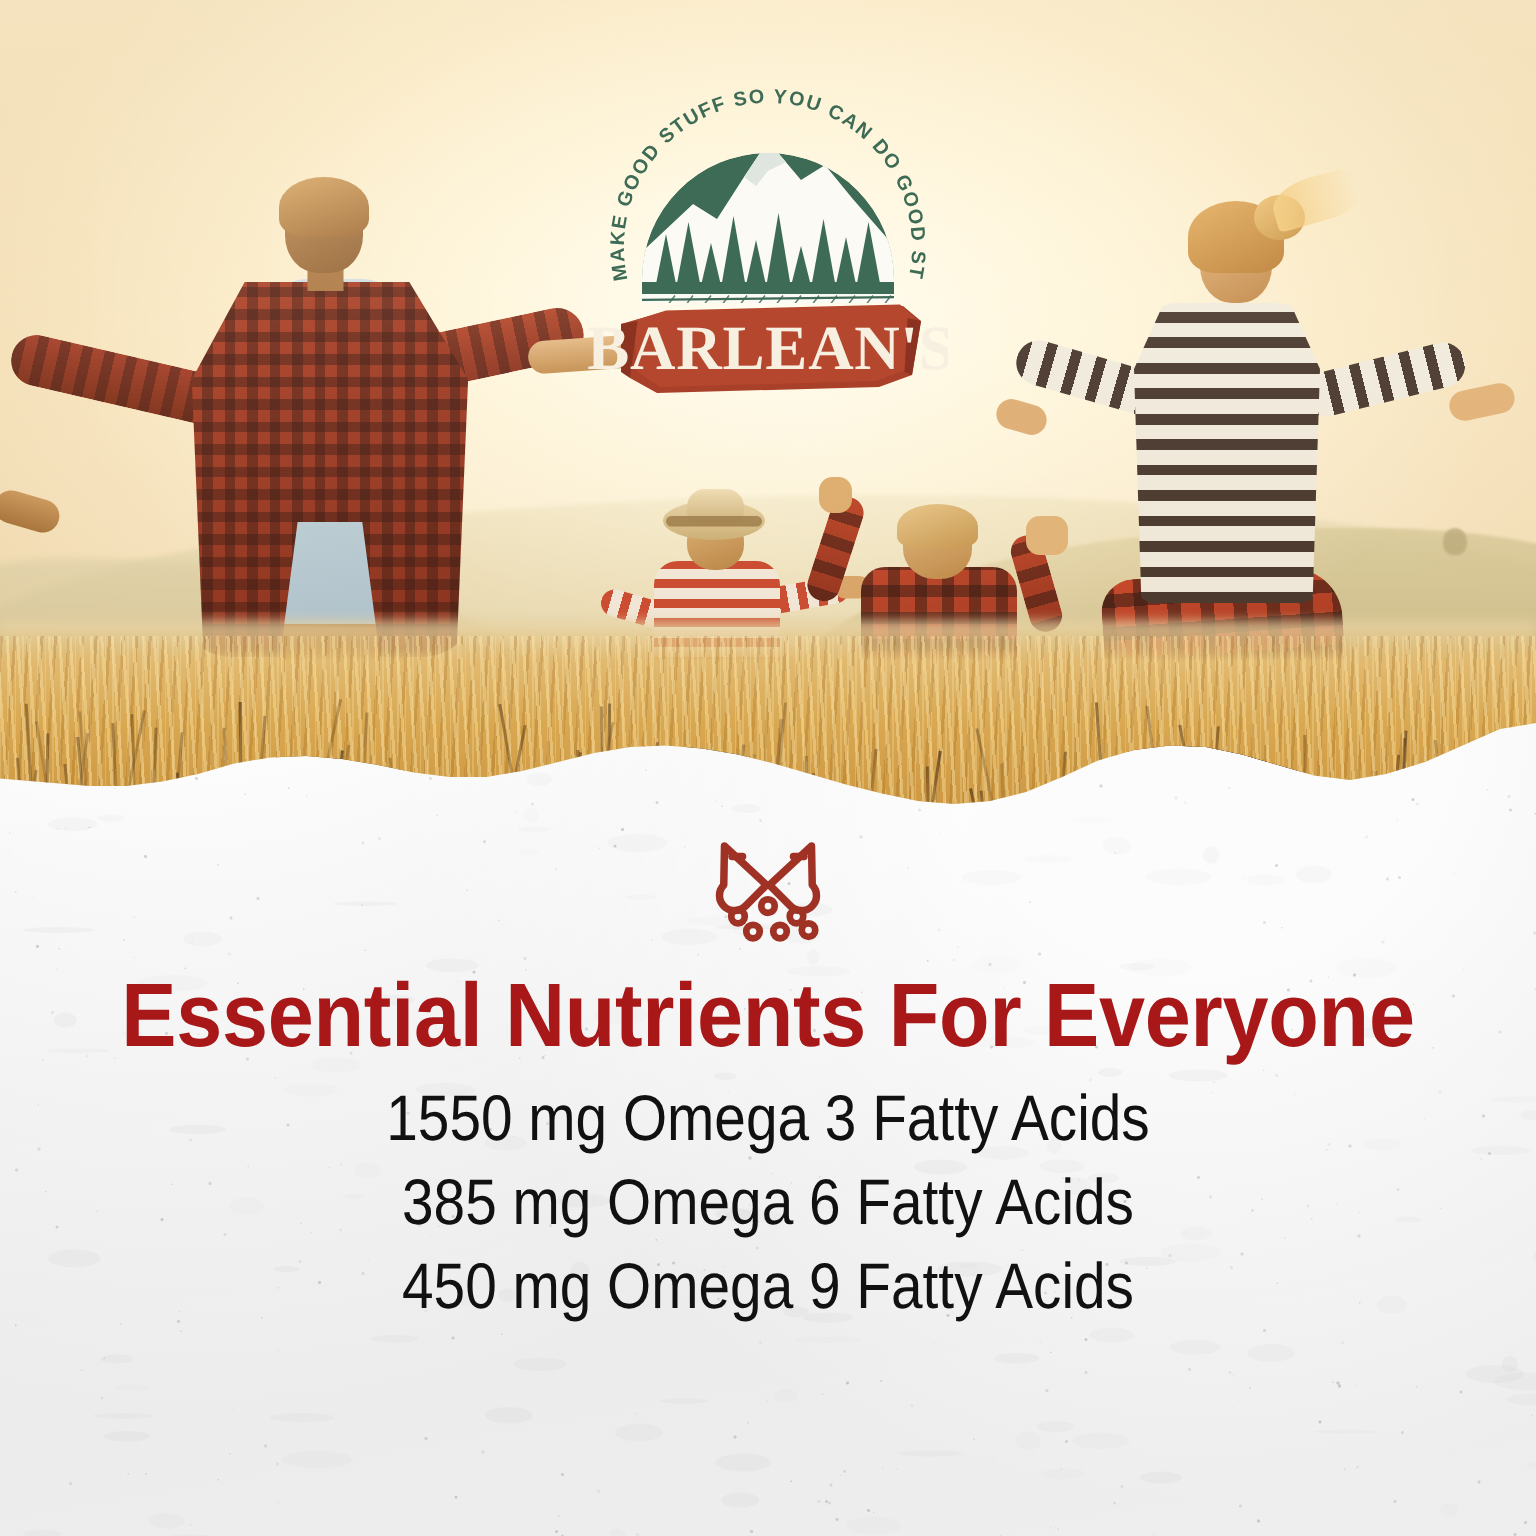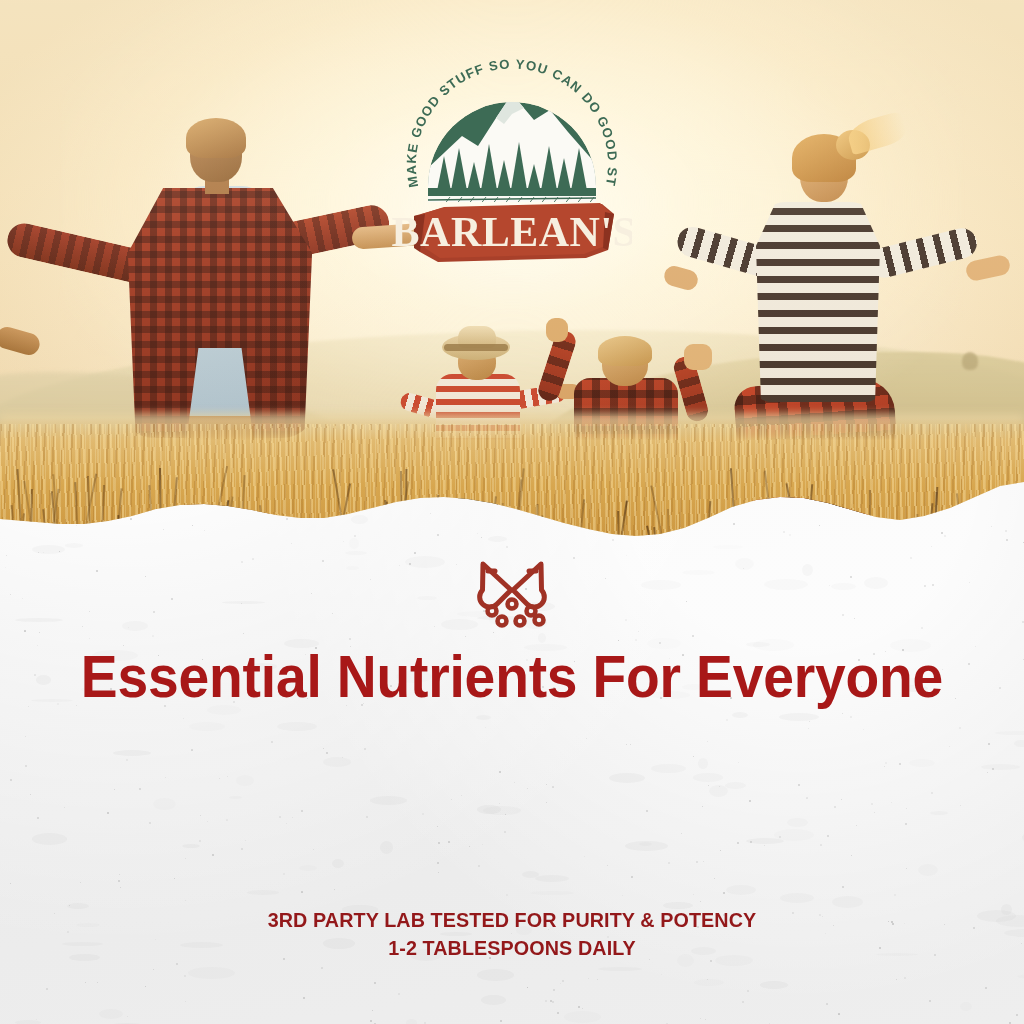--- a/index.html
+++ b/index.html
@@ -943,19 +943,20 @@
         <circle cx="64" cy="63" r="4.5"></circle>
         <circle cx="35" cy="73" r="4.5"></circle>
         <circle cx="53" cy="73" r="4.5"></circle>
         <circle cx="72" cy="72" r="4.5"></circle>
       </g>
     </svg>
   </div>
 
   <div class="headline">Essential Nutrients For Everyone</div>
 
-
-  <div class="footnotes">
-    <div class="footnote-line">3RD PARTY LAB TESTED FOR PURITY &amp; POTENCY</div>
-    <div class="footnote-line">1-2 TABLESPOONS DAILY</div>
+  <div class="nutrients">
+    <div class="nutrient-line">1550 mg Omega 3 Fatty Acids</div>
+    <div class="nutrient-line">385 mg Omega 6 Fatty Acids</div>
+    <div class="nutrient-line">450 mg Omega 9 Fatty Acids</div>
   </div>
 
+
 </div>
 
 </body></html>

